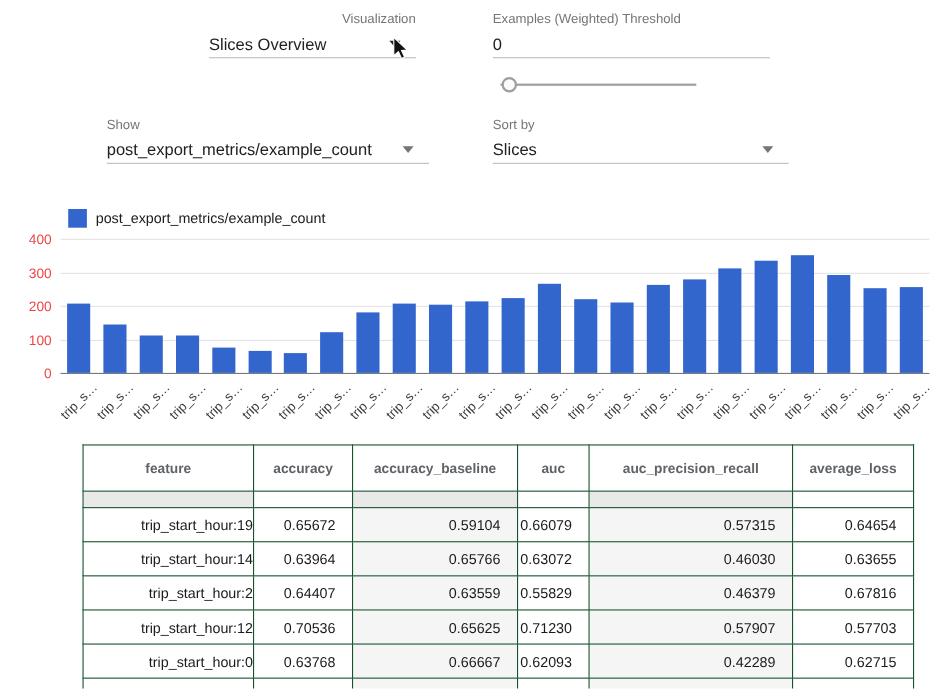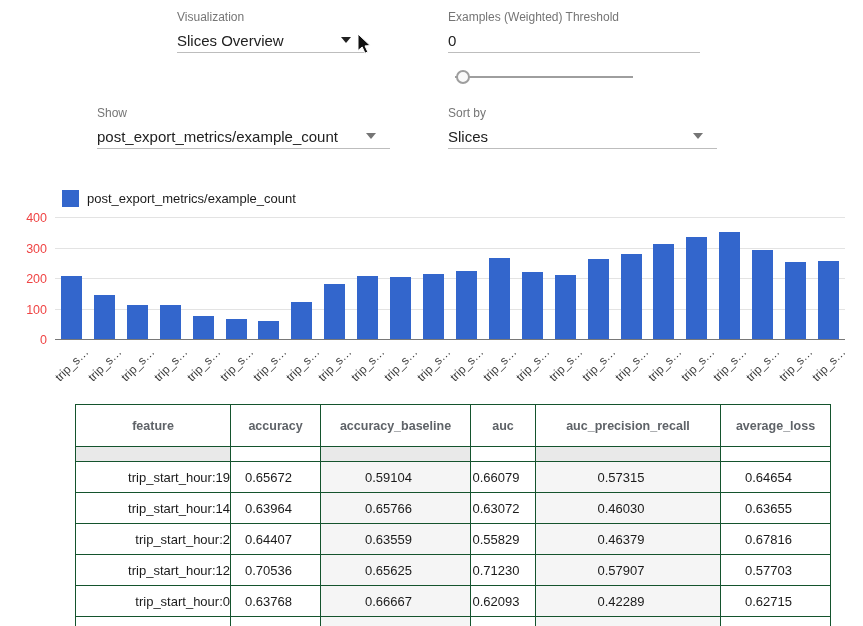--- a/index.html
+++ b/index.html
@@ -13,21 +13,21 @@
   .ctl-valrow{
     display:flex;align-items:center;justify-content:space-between;
     height:24px;border-bottom:1px solid #bdbdbd;cursor:pointer;
   }
   .ctl-value{font-size:15px;color:#212121;white-space:nowrap;}
   .dd-arrow{
     width:0;height:0;border-left:5px solid transparent;border-right:5px solid transparent;
     border-top:6px solid #757575;margin-right:14px;flex:none;
   }
   .dd-arrow.dark{border-top-color:#212121;}
-  #viz-control{left:177px;top:10px;width:188px;}
+  #viz-control{left:190px;top:10px;width:188px;text-align:right;}
   #threshold-control{left:448px;top:10px;width:252px;}
   #show-control{left:97px;top:106px;width:293px;}
   #sort-control{left:448px;top:106px;width:269px;}
   
   #slider{position:absolute;left:455px;top:70px;width:178px;height:14px;}
   #slider .track{position:absolute;left:0;right:0;top:6px;height:2px;background:#9e9e9e;}
   #slider .thumb{
     position:absolute;left:1px;top:0;width:10px;height:10px;border-radius:50%;
     background:#fafafa;border:2px solid #9e9e9e;box-sizing:content-box;
   }
@@ -58,21 +58,21 @@
   #metrics-table th, #metrics-table td{border:1px solid #14532d;overflow:hidden;}
   #metrics-table th{
     height:39px;font-size:12.5px;font-weight:bold;color:#5f6368;
     text-align:center;vertical-align:middle;cursor:pointer;background:#fff;
   }
   tr.filter-row td{height:12px;background:#ffffff;}
   tr.filter-row td:nth-child(1),
   tr.filter-row td:nth-child(3),
   tr.filter-row td:nth-child(5){background:#e9e9e9;}
   #metrics-table tbody td{
-    height:28px;font-size:13px;color:#1b1b1b;text-align:center;padding-right:15px;
+    height:28px;font-size:13px;color:#1b1b1b;text-align:right;padding-right:15px;
     vertical-align:middle;background:#fff;
   }
   #metrics-table tbody td:nth-child(3),
   #metrics-table tbody td:nth-child(5){background:#f5f5f5;}
   #metrics-table tbody td:first-child{text-align:right;padding-right:0;}
 </style>
 </head>
 <body>
 
 <div class="control" id="viz-control">

